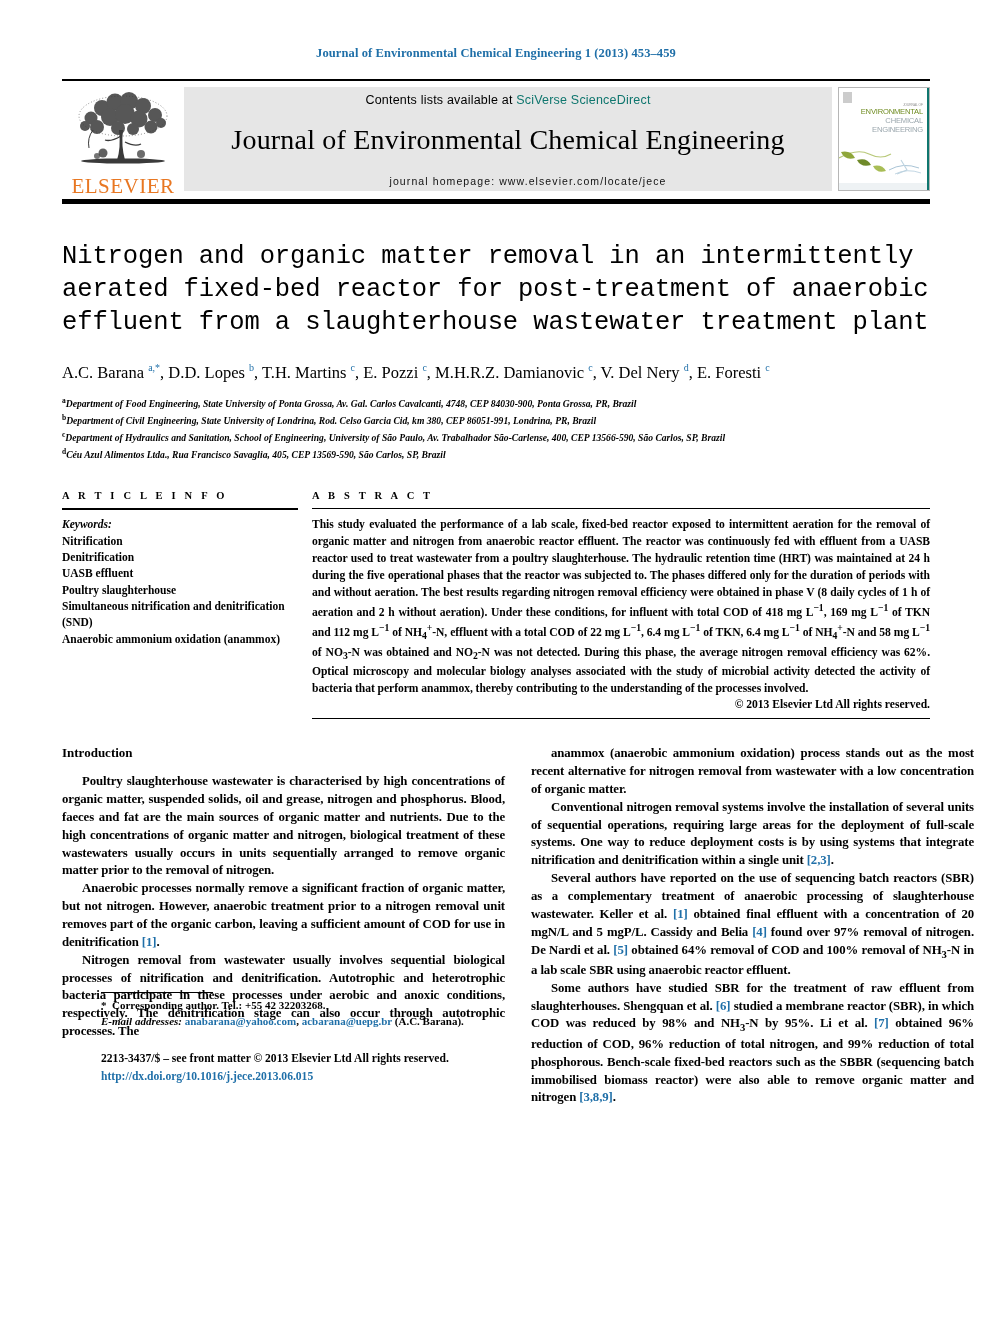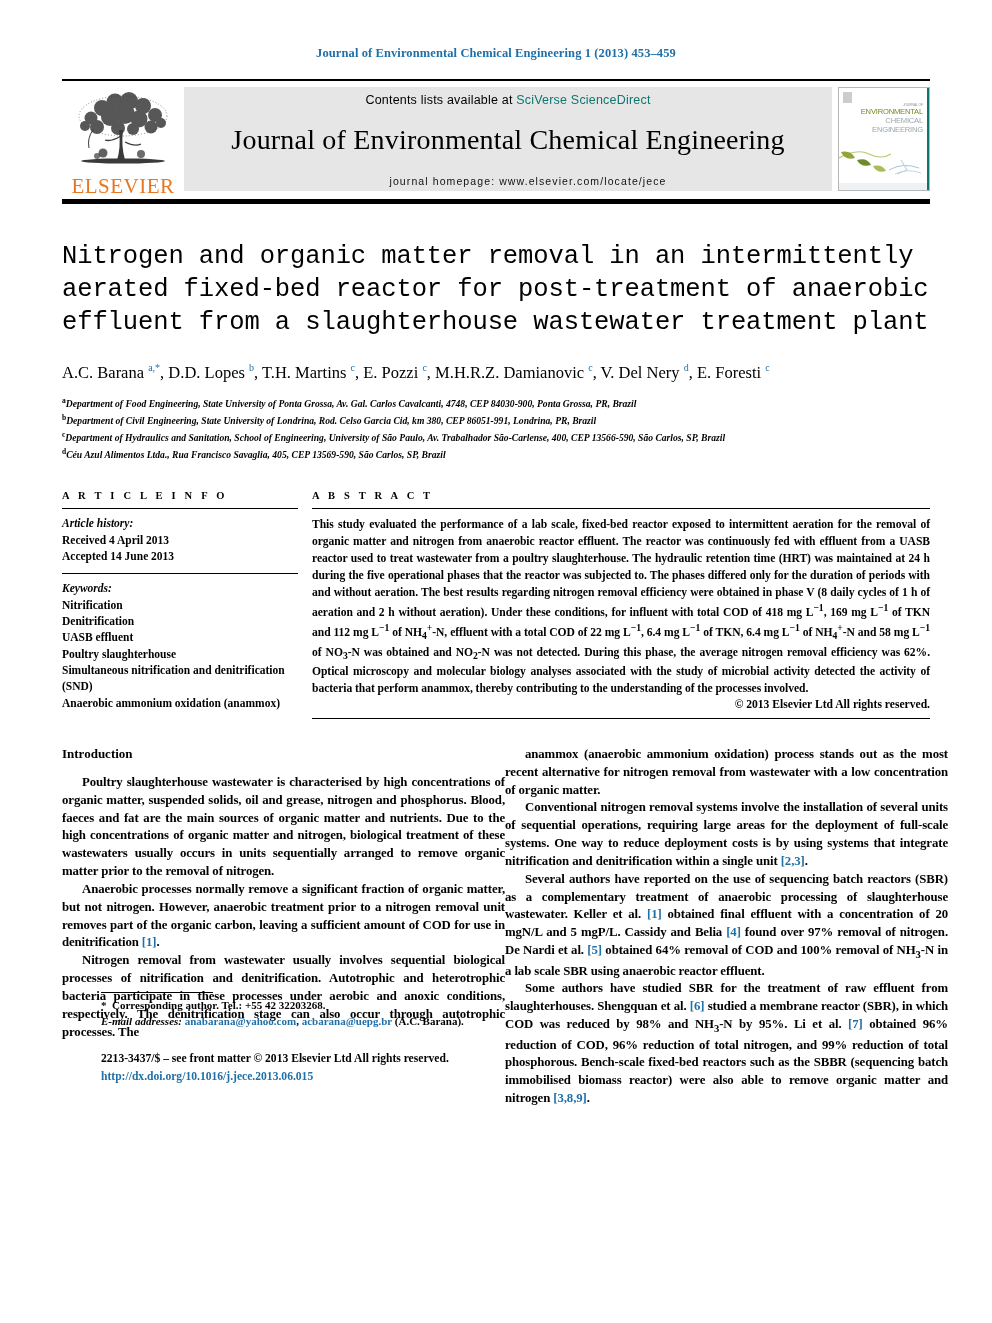--- a/index.html
+++ b/index.html
@@ -164,20 +164,21 @@
     font-weight: bold;
     font-size: 11.6px;
     margin-top: 1px;
   }
   .abs-rule-bottom { border-top: 1.4px solid #000; margin-top: 7px; }
 
   
   .body-cols {
     margin-top: 26px;
     display: flex;
+    gap: 26px;
   }
   .bcol { width: 443px; flex: 0 0 443px; }
   h2.sec-head {
     font-size: 13px;
     font-weight: bold;
     margin: 0 0 12px 0;
     font-family: "Liberation Serif", serif;
   }
   .para {
     font-size: 12.8px;
@@ -297,25 +298,20 @@
       <div><sup>c</sup><span>Department of Hydraulics and Sanitation, School of Engineering, University of São Paulo, Av. Trabalhador São-Carlense, 400, CEP 13566-590, São Carlos, SP, Brazil</span></div>
       <div><sup>d</sup><span>Céu Azul Alimentos Ltda., Rua Francisco Savaglia, 405, CEP 13569-590, São Carlos, SP, Brazil</span></div>
     </div>
   </div>
 
   <div class="info-abstract">
 
     <div class="col-info">
       <div class="section-tag">A R T I C L E  I N F O</div>
       <div class="rule-thin"></div>
-      <div class="info-body info-group">
-        <div class="hdr">Article history:</div>
-        <div>Received 4 April 2013</div>
-        <div>Accepted 14 June 2013</div>
-      </div>
       <div class="rule-thin"></div>
       <div class="info-body keywords-group">
         <div class="hdr">Keywords:</div>
         <div>Nitrification</div>
         <div>Denitrification</div>
         <div>UASB effluent</div>
         <div>Poultry slaughterhouse</div>
         <div>Simultaneous nitrification and denitrification (SND)</div>
         <div>Anaerobic ammonium oxidation (anammox)</div>
       </div>

